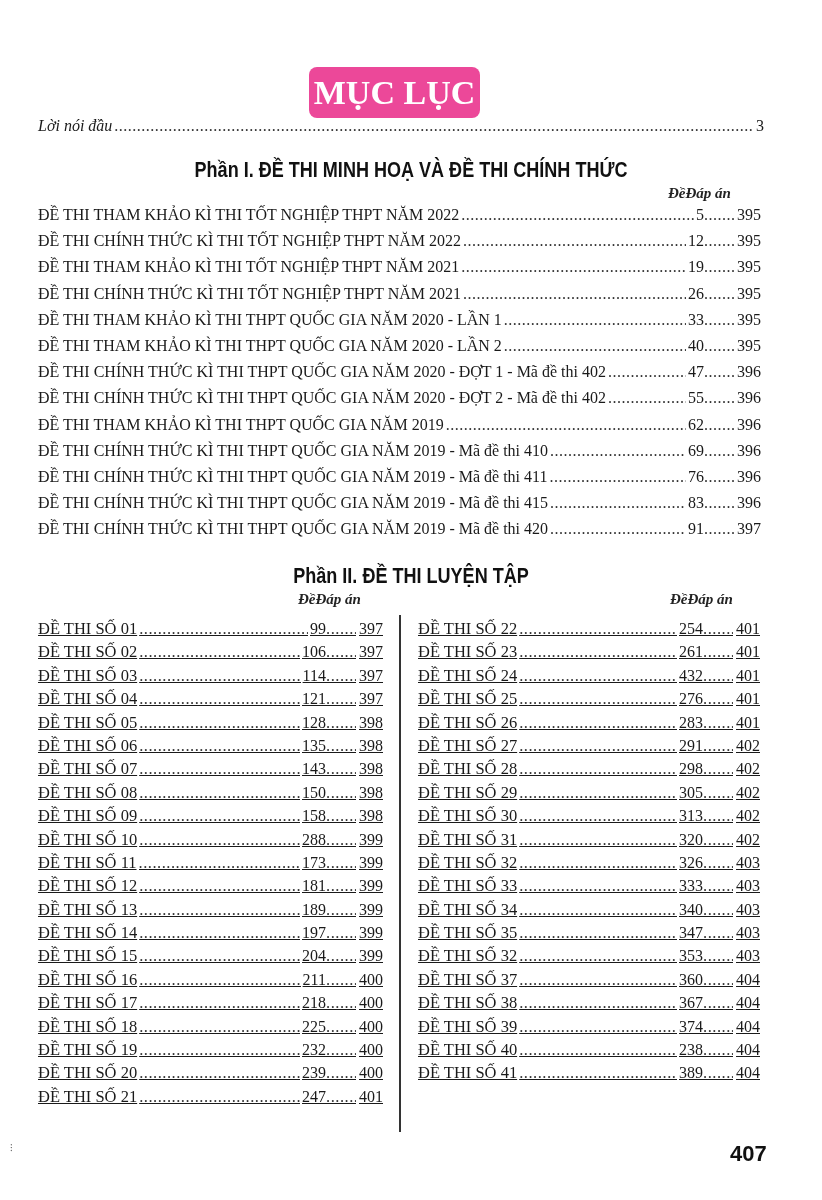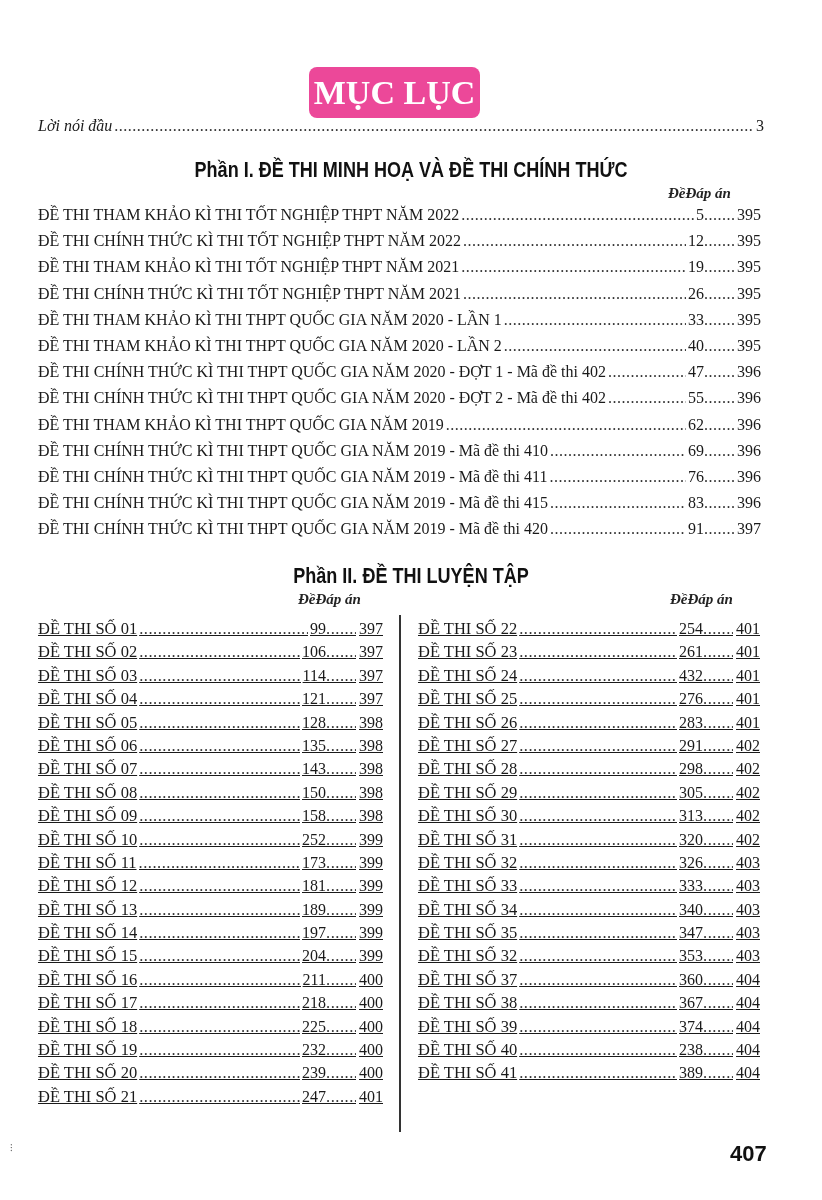--- a/index.html
+++ b/index.html
@@ -238,21 +238,21 @@
     <div class="p2-row">
       <span class="lbl">ĐỀ THI SỐ 09</span>
       <span class="dots"></span>
       <span class="num de">158</span>
       <span class="mid-dots"></span>
       <span class="num ans">398</span>
     </div>
     <div class="p2-row">
       <span class="lbl">ĐỀ THI SỐ 10</span>
       <span class="dots"></span>
-      <span class="num de">252</span>
+      <span class="num de">288</span>
       <span class="mid-dots"></span>
       <span class="num ans">399</span>
     </div>
     <div class="p2-row">
       <span class="lbl">ĐỀ THI SỐ 11</span>
       <span class="dots"></span>
       <span class="num de">173</span>
       <span class="mid-dots"></span>
       <span class="num ans">399</span>
     </div>

